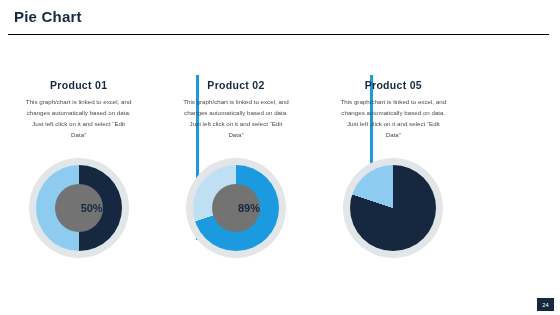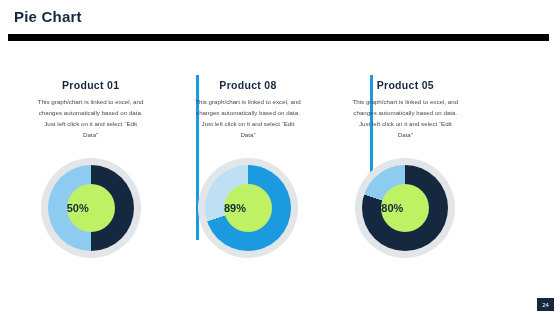--- a/index.html
+++ b/index.html
@@ -22,21 +22,21 @@
     box-sizing: border-box;
   }
   
   .title-bar {
     position: absolute;
     left: 0;
     top: 0;
     width: 549px;
     height: 34px;
     background: #ffffff;
-    border-bottom: 7px solid #000000;
+    border-bottom: 1px solid #000000;
   }
   .title-text {
     position: absolute;
     left: 14px;
     top: 8px;
     font-size: 15px;
     font-weight: bold;
     color: #16283f;
     letter-spacing: 0.2px;
   }
@@ -68,21 +68,20 @@
   #div1 { left: 196px; }
   #div2 { left: 370px; }
 
   .columns {
     position: absolute;
     left: 0;
     top: 34px;
     width: 472px;
     height: 260px;
     display: flex;
-    padding-left: 12px;
   }
   .col {
     flex: 1 1 0;
     position: relative;
     display: flex;
     flex-direction: column;
     align-items: center;
     padding-top: 45px;
     box-sizing: border-box;
   }
@@ -124,24 +123,24 @@
     height: 86px;
     border-radius: 50%;
   }
   .donut-hole {
     position: absolute;
     left: 26px;
     top: 26px;
     width: 48px;
     height: 48px;
     border-radius: 50%;
-    background: #bef264;
+    background: #737373;
     display: flex;
     align-items: center;
-    justify-content: flex-start;
+    justify-content: flex-end;
   }
   .pct {
     font-size: 11px;
     font-weight: bold;
     color: #16283f;
   }
   
   .footer-num {
     position: absolute;
     right: 6px;
@@ -187,40 +186,37 @@
       <div class="donut-wrap">
         <div class="ring-outer"></div>
         <div class="donut" id="donut1" style="background: conic-gradient(rgb(22, 40, 63) 0deg, rgb(22, 40, 63) 180deg, rgb(142, 203, 240) 180deg, rgb(142, 203, 240) 360deg);"></div>
         <div class="donut-hole">
           <span class="pct">50%</span>
         </div>
       </div>
     </div>
 
     <div class="col">
-      <div class="prod-title">Product 08</div>
+      <div class="prod-title">Product 02</div>
       <div class="prod-desc">This graph/chart is linked to excel, and changes automatically based on data. Just left click on it and select “Edit Data”</div>
       <div class="donut-wrap">
         <div class="ring-outer"></div>
         <div class="donut" id="donut2" style="background: conic-gradient(rgb(27, 154, 224) 0deg, rgb(27, 154, 224) 252deg, rgb(191, 224, 242) 252deg, rgb(191, 224, 242) 360deg);"></div>
         <div class="donut-hole">
           <span class="pct">89%</span>
         </div>
       </div>
     </div>
 
     <div class="col">
       <div class="prod-title">Product 05</div>
       <div class="prod-desc">This graph/chart is linked to excel, and changes automatically based on data. Just left click on it and select “Edit Data”</div>
       <div class="donut-wrap">
         <div class="ring-outer"></div>
         <div class="donut" id="donut3" style="background: conic-gradient(rgb(22, 40, 63) 0deg, rgb(22, 40, 63) 288deg, rgb(142, 203, 240) 288deg, rgb(142, 203, 240) 360deg);"></div>
-        <div class="donut-hole">
-          <span class="pct">80%</span>
-        </div>
       </div>
     </div>
 
   </div>
 
   <div class="bottom-band"></div>
   <div class="footer-num">24</div>
 
 </div>
 

